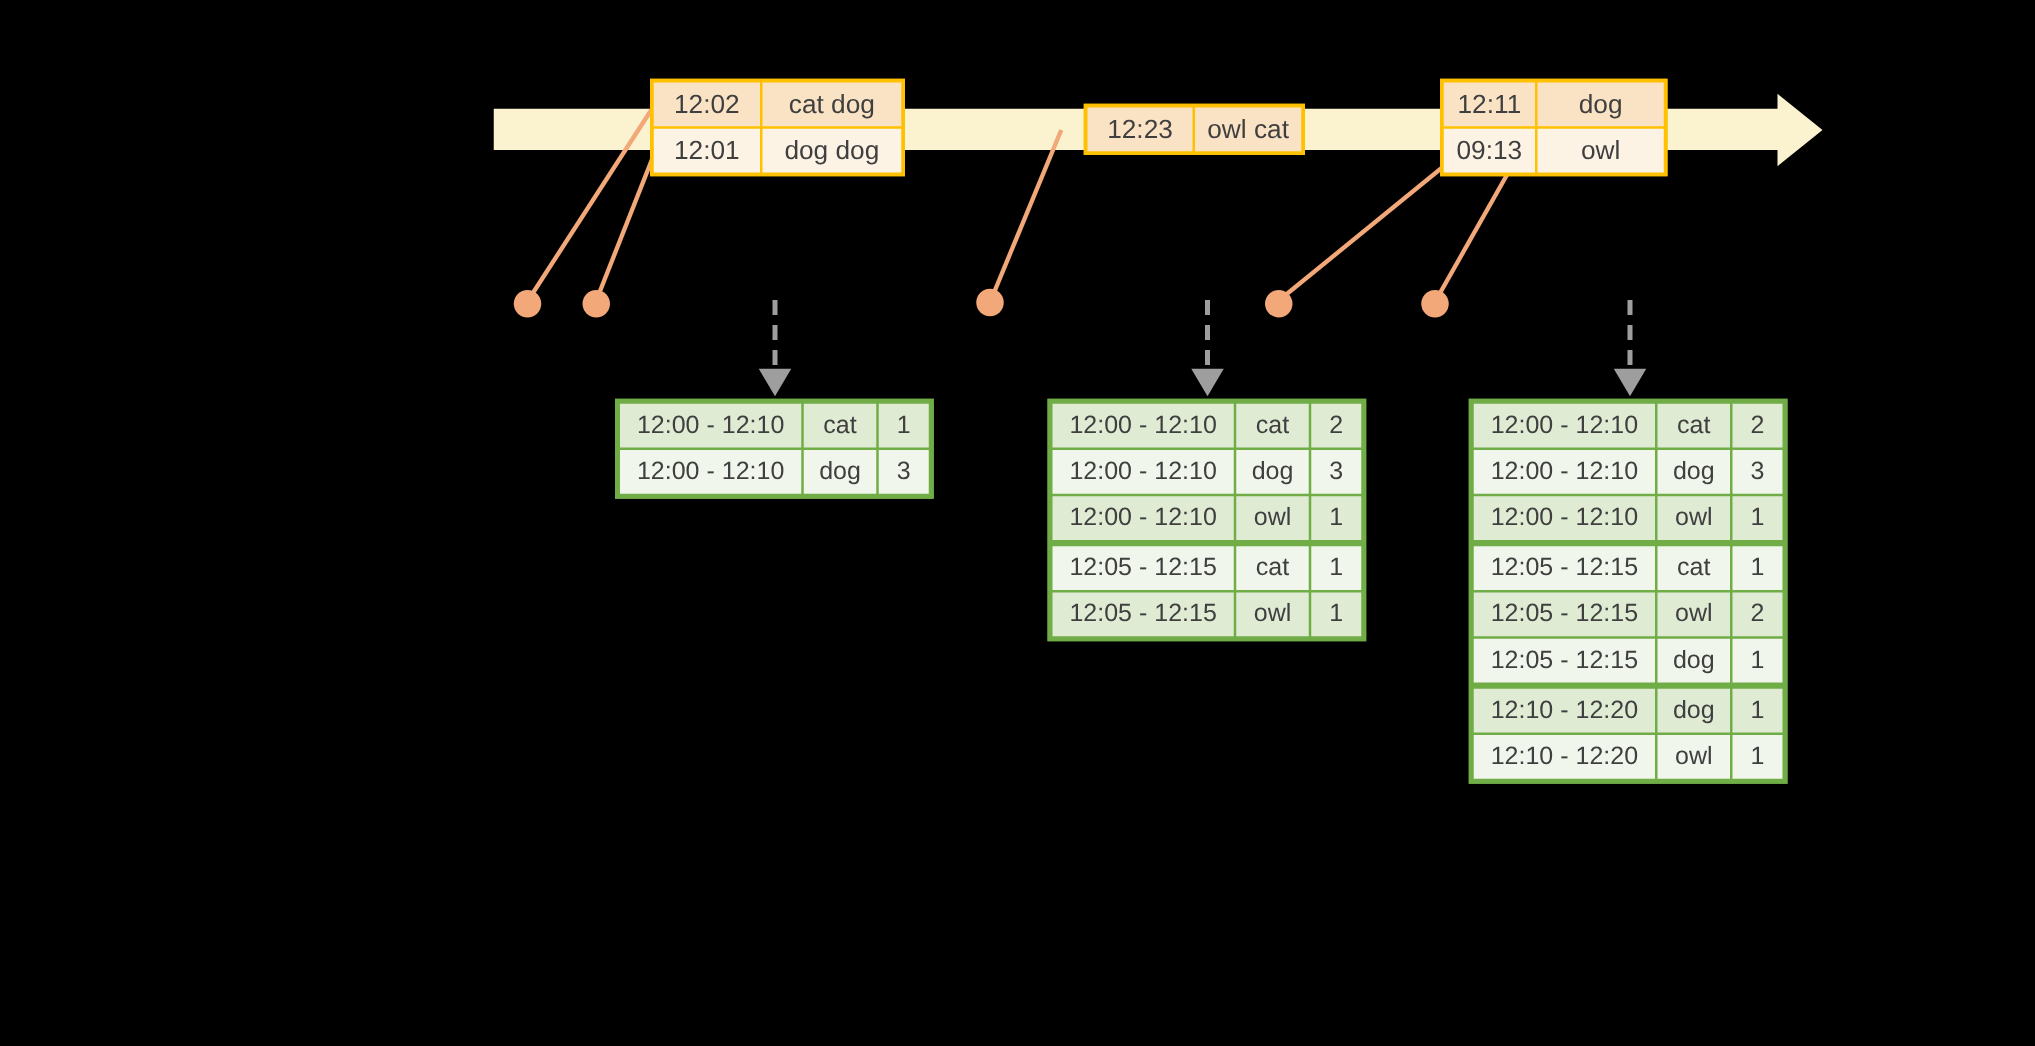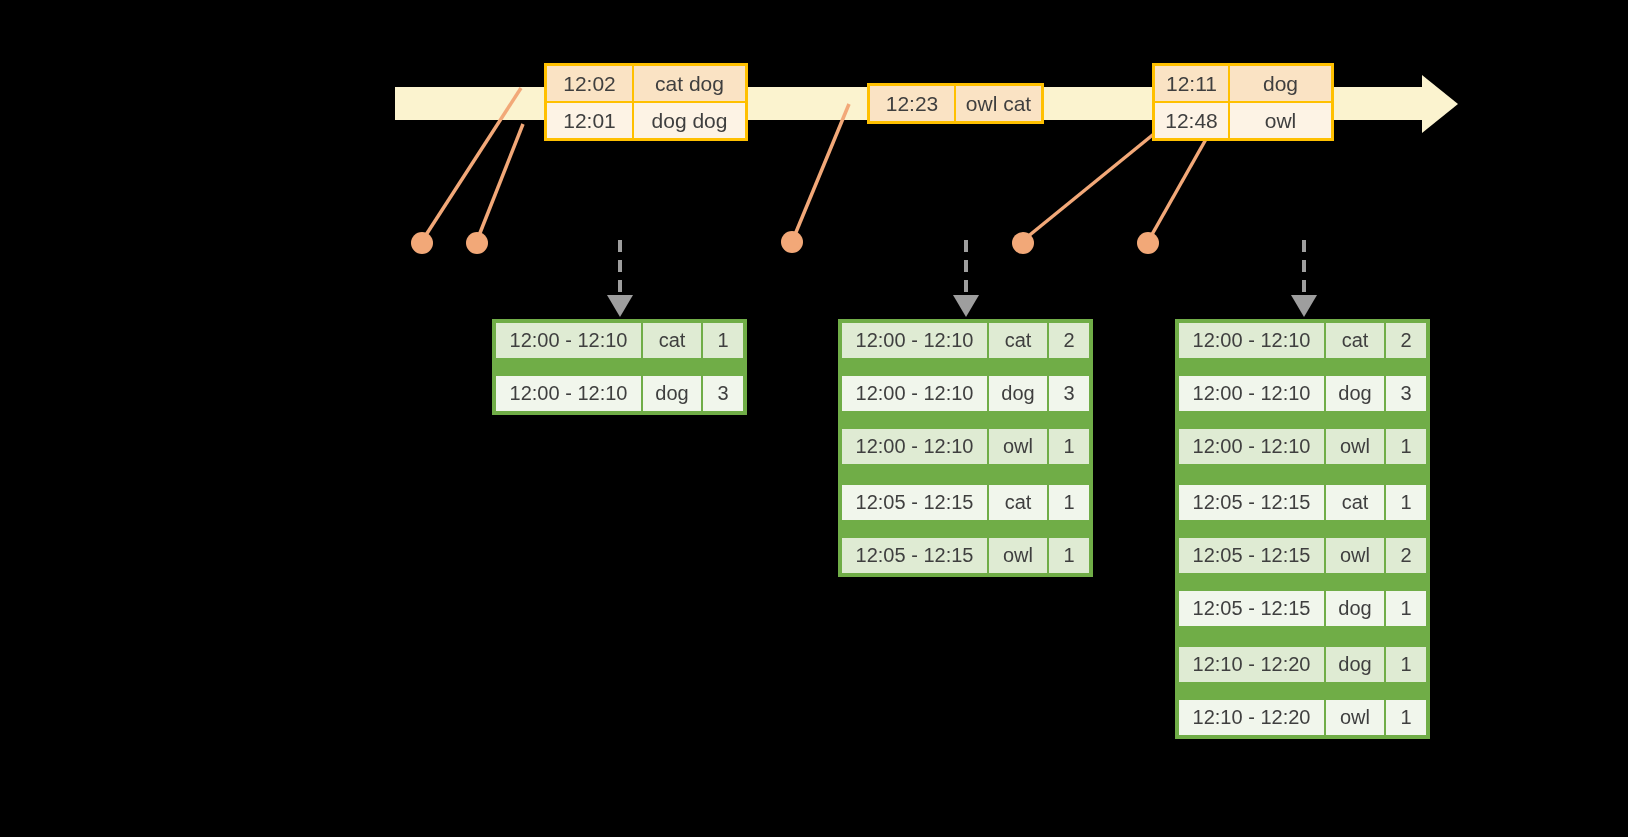--- a/index.html
+++ b/index.html
@@ -25,21 +25,21 @@
     height:35px;
     font-size:21px;color:var(--ink);
   }
   .e-dark{background:var(--peach-dark);}
   .e-light{background:var(--peach-light);}
 
   
   .result-table{
     position:absolute;
     display:flex;flex-direction:column;
-    gap:18px;
+    gap:2px;
     border:4px solid var(--green);
     background:var(--green);
   }
   .rrow{
     display:grid;
     grid-template-columns:145px 58px 40px;
     gap:2px;
     background:var(--green);
   }
   .rrow.group-start{margin-top:3px;}
@@ -81,36 +81,36 @@
       <polygon points="607,295 633,295 620,317" style="fill:var(--arrow-gray)"></polygon>
 
       <line x1="966" y1="240" x2="966" y2="298" style="stroke:var(--arrow-gray);stroke-width:4;stroke-dasharray:12 8"></line>
       <polygon points="953,295 979,295 966,317" style="fill:var(--arrow-gray)"></polygon>
 
       <line x1="1304" y1="240" x2="1304" y2="298" style="stroke:var(--arrow-gray);stroke-width:4;stroke-dasharray:12 8"></line>
       <polygon points="1291,295 1317,295 1304,317" style="fill:var(--arrow-gray)"></polygon>
     </g>
   </svg>
 
-  <div class="event-box" style="left:544px;top:63px;grid-template-columns:85px 111px">
+  <div class="event-box" style="left:520px;top:63px;grid-template-columns:85px 111px">
     <div class="ecell e-dark">12:02</div>
     <div class="ecell e-dark">cat dog</div>
     <div class="ecell e-light">12:01</div>
     <div class="ecell e-light">dog dog</div>
   </div>
 
   <div class="event-box" style="left:867px;top:83px;grid-template-columns:84px 85px">
     <div class="ecell e-dark">12:23</div>
     <div class="ecell e-dark">owl cat</div>
   </div>
 
   <div class="event-box" style="left:1152px;top:63px;grid-template-columns:73px 101px">
     <div class="ecell e-dark">12:11</div>
     <div class="ecell e-dark">dog</div>
-    <div class="ecell e-light">12:48</div>
+    <div class="ecell e-light">09:13</div>
     <div class="ecell e-light">owl</div>
   </div>
 
   <div class="result-table" style="left:492px;top:319px">
     <div class="rrow r-dark">
       <div class="rcell">12:00 - 12:10</div>
       <div class="rcell">cat</div>
       <div class="rcell">1</div>
     </div>
     <div class="rrow r-light">

